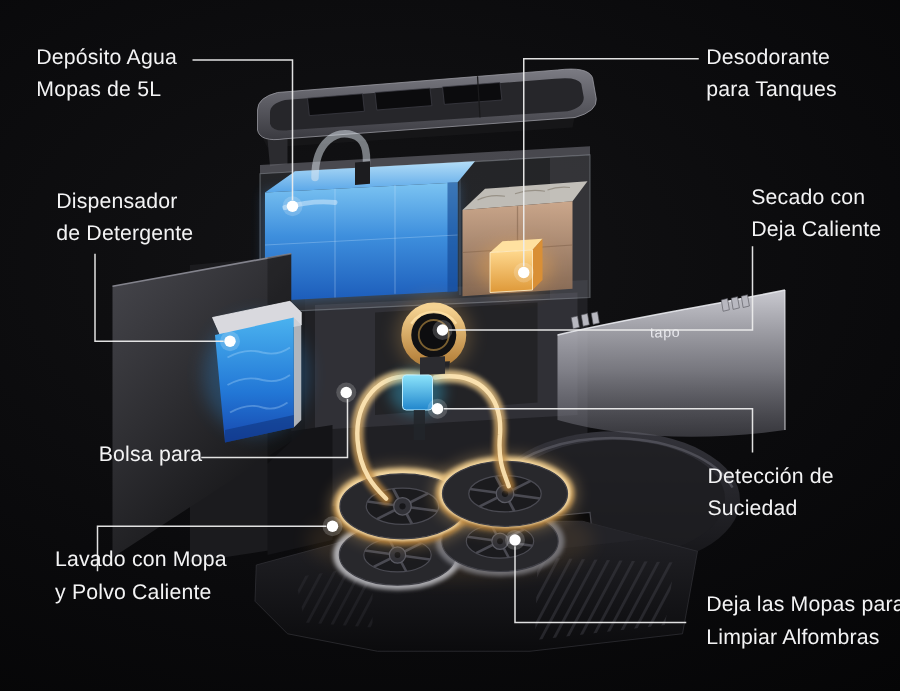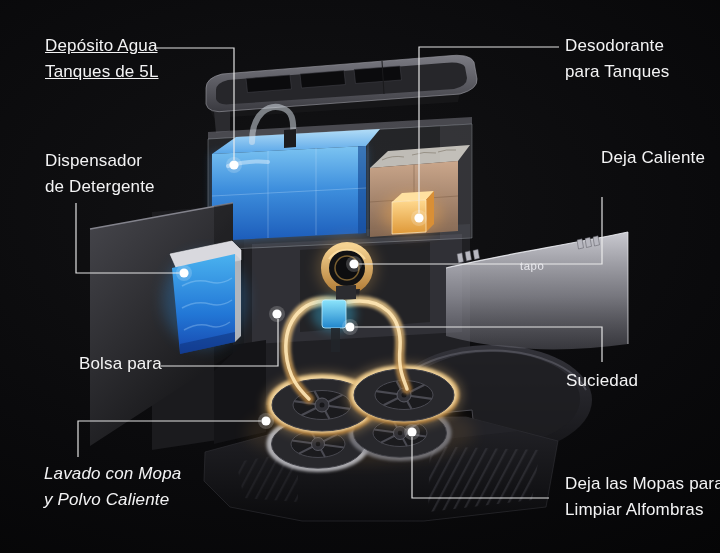--- a/index.html
+++ b/index.html
@@ -7,27 +7,27 @@
     position:relative;width:720px;height:553px;overflow:hidden;
     background:radial-gradient(130% 110% at 42% 38%, #131315 0%, #0a0a0c 45%, #000 100%);
     font-family:"Liberation Sans",sans-serif;
   }
   svg.art{position:absolute;left:0;top:0;}
   .callout{
     position:absolute;color:#f3f3f4;font-size:17px;line-height:26px;
     letter-spacing:.15px;white-space:nowrap;z-index:3;
   }
   .callout span{display:block;}
-  .c-clean-water{left:45px;top:33px;text-decoration:underline;}
+  .c-clean-water{left:29px;top:33px;}
   .c-deodorizer{left:565px;top:33px;}
   .c-detergent{left:45px;top:148px;}
   .c-hot-air{left:601px;top:145px;}
   .c-dust-bag{left:79px;top:351px;}
   .c-dirt{left:566px;top:368px;}
-  .c-mop{left:44px;top:461px;font-style:italic;}
+  .c-mop{left:44px;top:435px;}
   .c-carpet{left:565px;top:471px;}
 </style>
 </head>
 <body>
 
 <div class="stage">
 
   <svg class="art" width="720" height="553" viewBox="0 0 720 553">
     <defs>
       <linearGradient id="gLid" x1="0" y1="0" x2="0" y2="1">
@@ -298,37 +298,39 @@
         <circle cx="277" cy="314" r="8"></circle>
           <circle cx="350" cy="327" r="8"></circle>
         <circle cx="266" cy="421" r="8"></circle>
           <circle cx="412" cy="432" r="8"></circle>
       </g>
     </g>
   </svg>
 
   <div class="callout c-clean-water">
     <span>Depósito Agua</span>
-    <span>Tanques de 5L</span>
+    <span>Mopas de 5L</span>
   </div>
   <div class="callout c-detergent">
     <span>Dispensador</span>
     <span>de Detergente</span>
   </div>
   <div class="callout c-deodorizer">
     <span>Desodorante</span>
     <span>para Tanques</span>
   </div>
   <div class="callout c-hot-air">
+    <span>Secado con</span>
     <span>Deja Caliente</span>
   </div>
   <div class="callout c-dust-bag">
     <span>Bolsa para</span>
   </div>
   <div class="callout c-dirt">
+    <span>Detección de</span>
     <span>Suciedad</span>
   </div>
   <div class="callout c-mop">
     <span>Lavado con Mopa</span>
     <span>y Polvo Caliente</span>
   </div>
   <div class="callout c-carpet">
     <span>Deja las Mopas para</span>
     <span>Limpiar Alfombras</span>
   </div>

